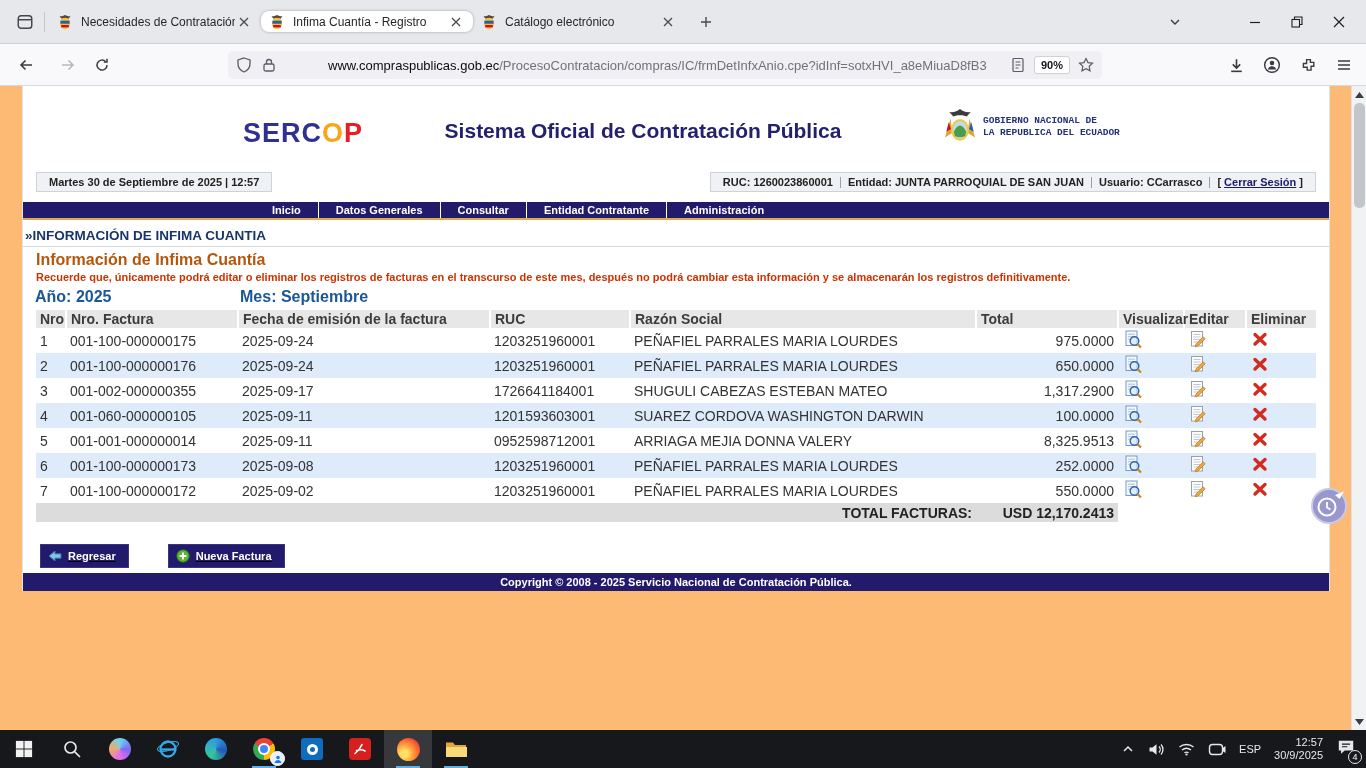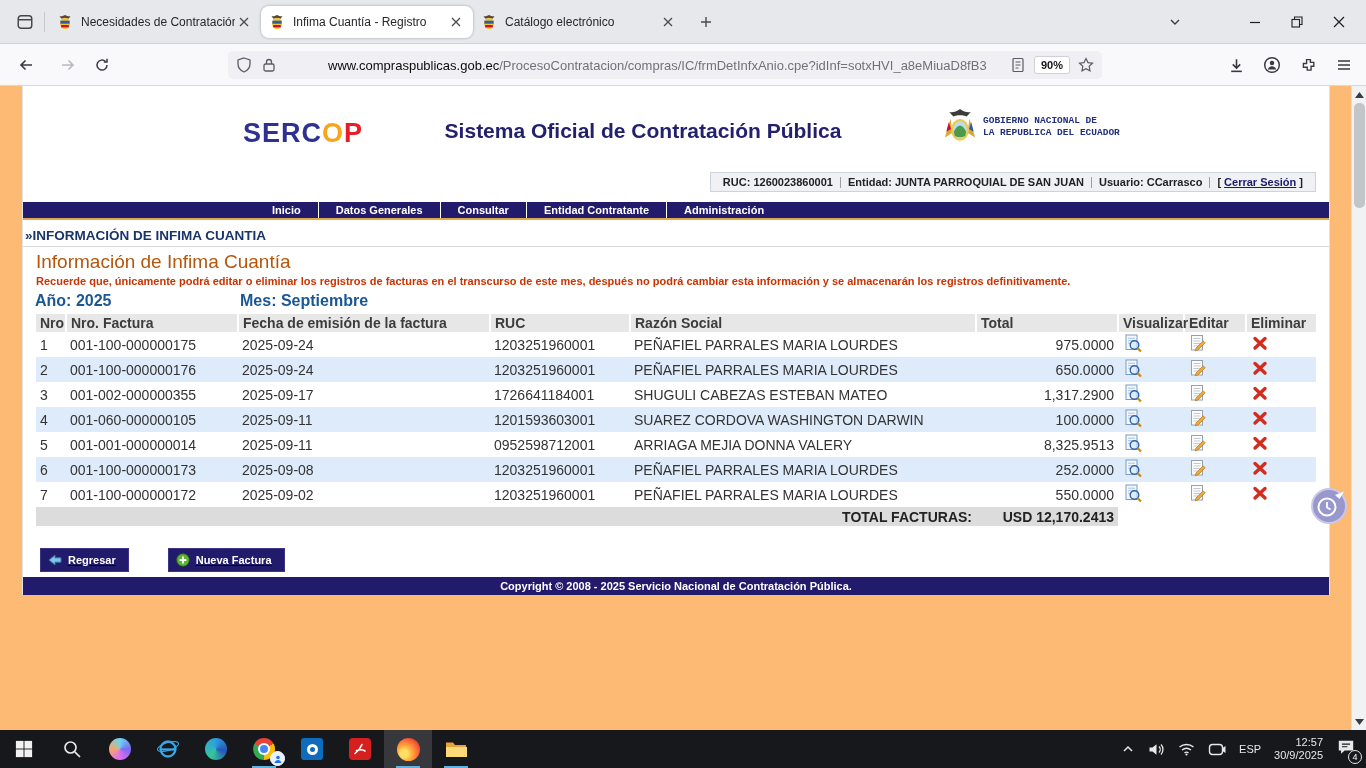--- a/index.html
+++ b/index.html
@@ -4,21 +4,21 @@
 <style>
   * { margin:0; padding:0; box-sizing:border-box; }
   html,body { width:1366px; height:768px; overflow:hidden; }
   body { font-family:"Liberation Sans", sans-serif; background:#fff; position:relative; }
 
   
   .tabstrip { position:absolute; top:0; left:0; width:1366px; height:44px; background:#E7E8EC; border-bottom:1px solid #CFCFD8; display:flex; align-items:center; }
   .ffview { width:30px; height:30px; margin-left:10px; display:flex; align-items:center; justify-content:center; border-radius:4px; }
   .tabsep { width:1px; height:20px; background:#C6C6CC; margin:0 4px; }
   .tab { width:212px; height:34px; display:flex; align-items:center; padding:0 8px; font-size:12px; color:#26262B; position:relative; }
-  .tab.active { background:#fff; border-radius:8px; box-shadow:0 0 3px rgba(0,0,0,.3); height:32px; }
+  .tab.active { background:#fff; border-radius:8px; box-shadow:0 0 3px rgba(0,0,0,.3); height:21px; }
   .tab .favicon { width:16px; height:16px; margin-right:8px; flex:0 0 auto; }
   .tab .title { flex:1; white-space:nowrap; overflow:hidden; }
   .tab .close { width:18px; height:18px; display:flex; align-items:center; justify-content:center; border-radius:3px; }
   .newtab { width:30px; height:30px; margin-left:6px; display:flex; align-items:center; justify-content:center; }
   .tab-chevron { position:absolute; right:176px; top:7px; width:30px; height:30px; display:flex; align-items:center; justify-content:center; }
   .winctl { position:absolute; top:0; height:44px; width:42px; display:flex; align-items:center; justify-content:center; }
   .winctl.min { right:90px; } .winctl.max { right:48px; } .winctl.cls { right:6px; }
 
   .toolbar { position:absolute; top:44px; left:0; width:1366px; height:42px; background:#F9F9FB; border-bottom:1px solid #D8D8DE; }
   .navbtn { position:absolute; top:7px; width:28px; height:28px; display:flex; align-items:center; justify-content:center; border-radius:4px; }
@@ -47,21 +47,21 @@
   .datebox { position:absolute; left:0; top:0; background:#EFF1F4; border:1px solid #CDD3DA; padding:3px 12px; }
   .sessionbox { position:absolute; right:0; top:0; background:#EFF1F4; border:1px solid #CDD3DA; padding:3px 12px; display:flex; gap:7px; align-items:center; }
   .sess-sep { width:1px; height:11px; background:#9AA0A8; }
   .logout { color:#1B1A6B; text-decoration:underline; cursor:pointer; }
 
   .menubar { margin-top:10px; height:18px; background:#221A6B; border-bottom:2px solid #DFA84B; display:flex; align-items:center; padding-left:232px; }
   .menu-item { color:#fff; font-size:11px; font-weight:bold; padding:0 17px; line-height:16px; cursor:pointer; }
   .menu-div { width:1px; height:16px; background:#FFFFFF; }
 
   .breadcrumb { margin-top:7px; padding:1px 0 3px 2px; border-bottom:1px solid #D8D8D8; font-size:13.5px; font-weight:bold; color:#17356B; }
-  .section-title { margin:4px 0 0 13px; font-size:19px; font-weight:normal; color:#B4560C; }
+  .section-title { margin:4px 0 0 13px; font-size:16px; font-weight:bold; color:#B4560C; }
   .warning { margin:2px 13px 0 13px; font-size:11px; font-weight:bold; color:#CC3300; }
   .ym-row { margin:5px 13px 0 12px; display:flex; font-size:16px; font-weight:bold; color:#1A5796; }
   .ym-row .year { width:205px; }
 
   table.inv { margin:4px 13px 0 13px; width:1280px; border-collapse:collapse; table-layout:fixed; font-size:14px; color:#333; }
   table.inv th { background:#E7E7E7; text-align:left; font-weight:bold; color:#3C3C3C; height:17px; padding:1px 4px; border-left:2px solid #FFFFFF; }
   table.inv th:first-child { border-left:none; }
   table.inv td { height:25px; padding:0 4px; vertical-align:middle; }
   table.inv tbody tr.alt td { background:#DEEBFA; }
   td.num { text-align:right; }
@@ -280,20 +280,21 @@
           <path d="M11.5 26c2-4.2 4.5-6.5 6.5-6.5s4.5 2.3 6.5 6.5l-1 4.5c-3.8 1.8-7.2 1.8-11 0z" fill="#4C9A4C"></path>
         </svg>
         <div class="gov-text">
             <div>GOBIERNO NACIONAL DE</div>
             <div>LA REPUBLICA DEL ECUADOR</div>
           </div>
       </div>
     </div>
 
     <div class="datebar">
+      <div class="datebox">Martes 30 de Septiembre de 2025 | 12:57</div>
       <div class="sessionbox">
         <span><span>RUC:</span> <span>1260023860001</span></span>
         <span class="sess-sep"></span>
         <span><span>Entidad:</span> <span>JUNTA PARROQUIAL DE SAN JUAN</span></span>
         <span class="sess-sep"></span>
         <span><span>Usuario:</span> <span>CCarrasco</span></span>
         <span class="sess-sep"></span>
         <span><span>[</span> <span class="logout">Cerrar Sesión</span> <span>]</span></span>
       </div>
     </div>

